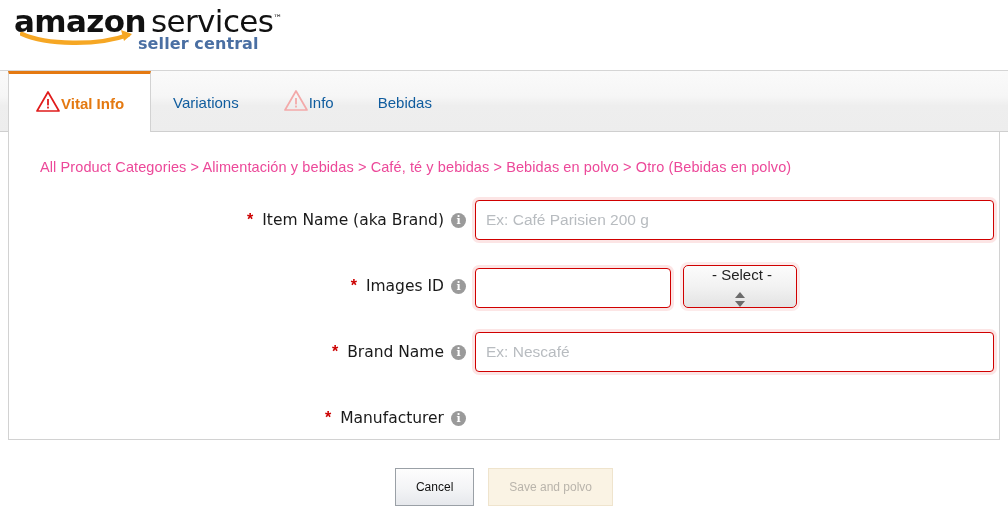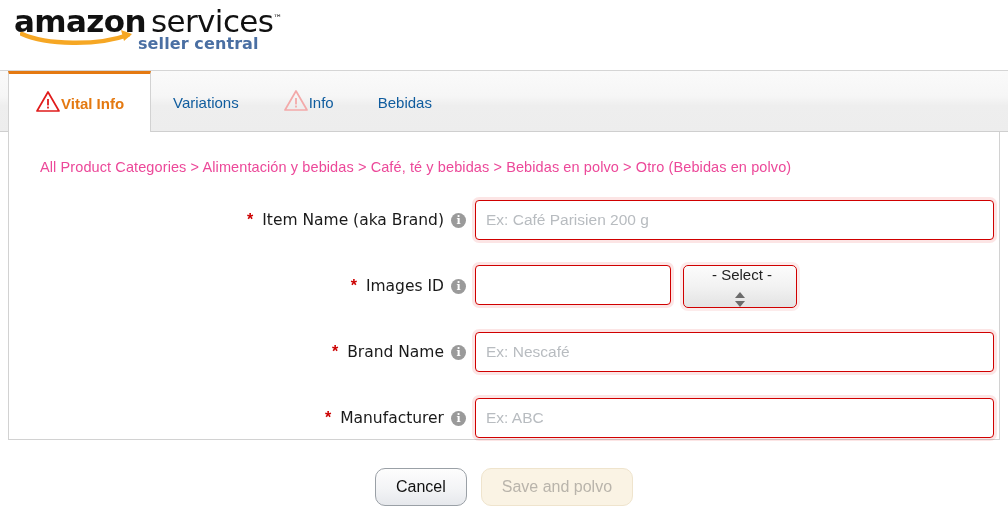--- a/index.html
+++ b/index.html
@@ -181,21 +181,21 @@
     font-family: "DejaVu Serif", serif;
     font-size: 11px;
     font-weight: 700;
     line-height: 15px;
     text-align: center;
     display: inline-block;
     cursor: pointer;
     flex: 0 0 auto;
   }
 
-  .field-cell { display: flex; align-items: flex-start; gap: 12px; }
+  .field-cell { display: flex; align-items: flex-end; gap: 12px; }
 
   input.txt {
     height: 40px;
     box-sizing: border-box;
     border: 1px solid #d00000;
     border-radius: 4px;
     box-shadow: 0 0 0 3px rgba(221, 0, 0, 0.10);
     padding: 0 10px;
     font-family: "Liberation Sans", sans-serif;
     font-size: 15.5px;
@@ -252,22 +252,22 @@
     top: 468px;
     width: 1008px;
     display: flex;
     justify-content: center;
     gap: 14px;
   }
   .btn {
     height: 38px;
     padding: 0 20px;
     box-sizing: border-box;
-    border-radius: 10px;
-    font-size: 16px;
+    border-radius: 0;
+    font-size: 12px;
     font-family: "Liberation Sans", sans-serif;
     line-height: 36px;
     text-align: center;
     cursor: pointer;
     white-space: nowrap;
   }
   .btn-cancel {
     background: linear-gradient(to bottom, #fdfdfd 0%, #f3f4f6 55%, #e6e8ec 100%);
     border: 1px solid #9aa0a6;
     color: #111111;
@@ -376,23 +376,20 @@
         <input class="txt w-wide" type="text" value="" placeholder="Ex: Nescafé" style="">
       </div>
     </div>
 
     <div class="row">
       <div class="label-cell">
         <span class="req">*</span>
         <span class="label-text">Manufacturer</span>
         <span class="info-icon">i</span>
       </div>
-      <div class="field-cell">
-        <input class="txt w-wide" type="text" value="" placeholder="Ex: ABC" style="">
-      </div>
     </div>
 
   </div>
 </div>
 
 <div class="btnbar">
   <div class="btn btn-cancel">Cancel</div>
   <div class="btn btn-save">Save and polvo</div>
 </div>
 

